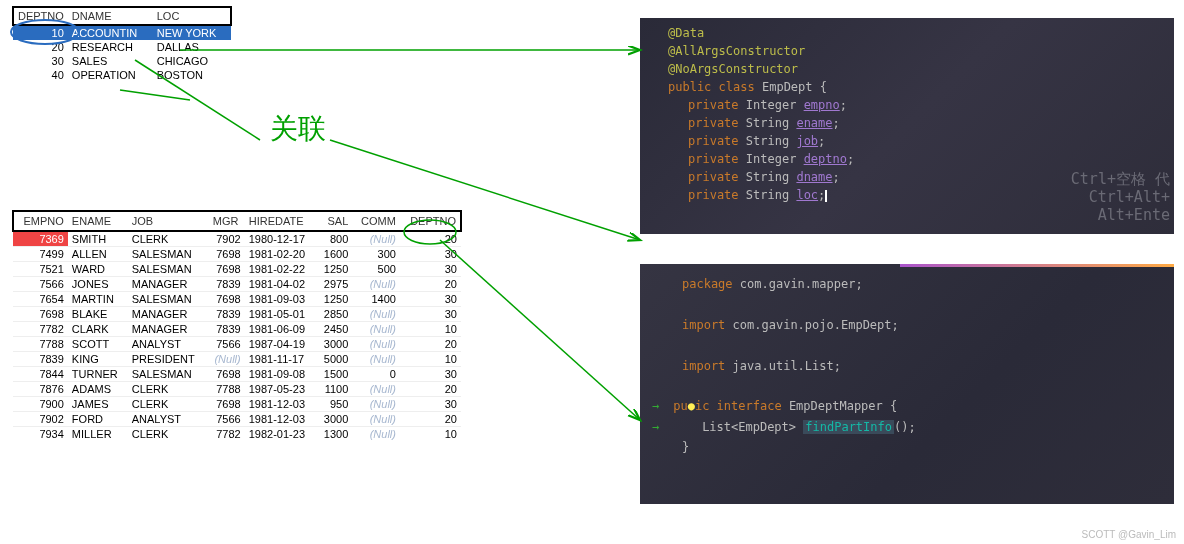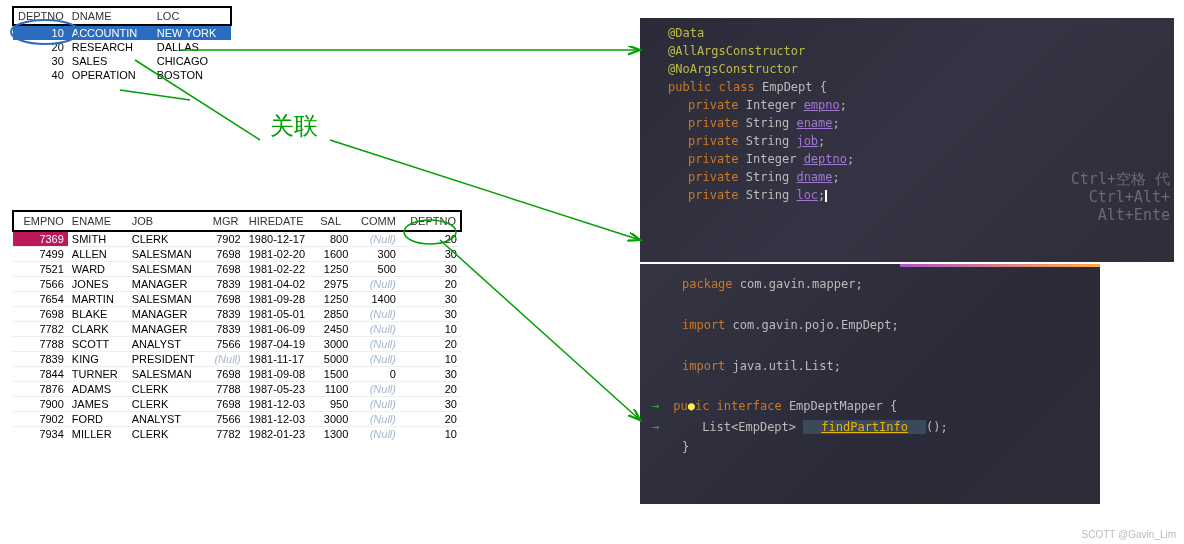--- a/index.html
+++ b/index.html
@@ -11,27 +11,27 @@
   .dept-table td { font-size: 11px; padding: 1px 4px; color: #000; }
   .dept-table .num-col { text-align: right; width: 40px; }
   .dept-row-selected { background: #2a6cbf; color: #fff !important; }
   .dept-row-selected td { color: #fff; }
   
   .emp-table { position: absolute; left: 12px; top: 210px; width: 450px; border-collapse: collapse; background: #fff; }
   .emp-table thead { border: 2px solid #000; }
   .emp-table th { text-align: left; font-weight: normal; color: #333; font-size: 11px; padding: 3px 4px; border-top: 1px solid #ddd; }
   .emp-table td { font-size: 11px; padding: 1px 4px; color: #000; border-top: 1px solid #eee; }
   .emp-table .num { text-align: right; }
-  .emp-row-selected td.first { background: #be185d; color: #fff; }
+  .emp-row-selected td.first { background: #ef4444; color: #fff; }
   .null-val { color: #a8b8d0; font-style: italic; }
   
-  .annotation-label { position: absolute; left: 270px; top: 110px; color: #00a000; font-size: 24px; font-weight: 400; }
-  
-  .code-box1 { position: absolute; left: 640px; top: 18px; width: 534px; height: 244px; background: #2a2a38; background-image: linear-gradient(135deg, #2a2a38 0%, #363444 50%, #2e2d3a 100%); color: #ccc; font-family: Consolas, monospace; font-size: 12px; padding: 6px 10px; line-height: 1.5; overflow: hidden; }
-  .code-box2 { position: absolute; left: 640px; top: 264px; width: 460px; height: 240px; background: #2a2a38; background-image: linear-gradient(135deg, #353442 0%, #2a2a38 60%, #2e2d3a 100%); color: #ccc; font-family: Consolas, monospace; font-size: 12px; padding: 10px 10px; line-height: 1.7; overflow: hidden; position: absolute; }
+  .annotation-label { position: absolute; left: 270px; top: 110px; color: #00a000; font-size: 28px; font-weight: 400; }
+  
+  .code-box1 { position: absolute; left: 640px; top: 18px; width: 534px; height: 216px; background: #2a2a38; background-image: linear-gradient(135deg, #2a2a38 0%, #363444 50%, #2e2d3a 100%); color: #ccc; font-family: Consolas, monospace; font-size: 12px; padding: 6px 10px; line-height: 1.5; overflow: hidden; }
+  .code-box2 { position: absolute; left: 640px; top: 264px; width: 534px; height: 240px; background: #2a2a38; background-image: linear-gradient(135deg, #353442 0%, #2a2a38 60%, #2e2d3a 100%); color: #ccc; font-family: Consolas, monospace; font-size: 12px; padding: 10px 10px; line-height: 1.7; overflow: hidden; position: absolute; }
   .code-box2::before { content:""; position:absolute; top:0; left: 260px; right:0; height:3px; background: linear-gradient(90deg, #aa55cc, #ffaa44); }
   .kw { color: #c97a2a; }
   .name { color: #a078d0; text-decoration: underline; }
   .ann { color: #bdbd4a; }
   .plain { color: #bbb; text-align: right; }
   .gutter-arrow { color: #33aa33; margin-left: 2px; display:inline-block; width: 14px; }
   .gutter-space { display:inline-block; width: 14px; }
   .indent1 { padding-left: 38px; }
   .indent0 { padding-left: 18px; }
   .cursor { border-left: 2px solid #fff; display:inline-block; height: 12px; vertical-align: middle; }
@@ -78,21 +78,21 @@
 </table>
 
 <table class="emp-table">
   <thead>
     <tr id="emp-headrow">
         <th style="text-align: right;">EMPNO</th>
         <th>ENAME</th>
         <th>JOB</th>
         <th style="text-align: center;">MGR</th>
         <th>HIREDATE</th>
-        <th style="text-align: left;">SAL</th>
+        <th style="text-align: right;">SAL</th>
         <th style="text-align: right;">COMM</th>
         <th style="text-align: right;">DEPTNO</th>
       </tr>
   </thead>
   <tbody id="emp-body">
       <tr class="emp-row-selected">
         <td class="num first">7369</td>
         <td>SMITH</td>
         <td>CLERK</td>
         <td class="num">7902</td>
@@ -129,21 +129,21 @@
         <td>1981-04-02</td>
         <td class="num">2975</td>
         <td class="num"><span class="null-val">(Null)</span></td>
         <td class="num">20</td>
       </tr>
       <tr>
         <td class="num first">7654</td>
         <td>MARTIN</td>
         <td>SALESMAN</td>
         <td class="num">7698</td>
-        <td>1981-09-28</td>
+        <td>1981-09-03</td>
         <td class="num">1250</td>
         <td class="num">1400</td>
         <td class="num">30</td>
       </tr>
       <tr>
         <td class="num first">7698</td>
         <td>BLAKE</td>
         <td>MANAGER</td>
         <td class="num">7839</td>
         <td>1981-05-01</td>
@@ -256,21 +256,21 @@
 
 <div class="code-box2">
   <div id="code2-lines">
       <div class="indent0"><span class="gutter-space"></span><span class="kw">package</span> <span class="plain">com.gavin.mapper;</span></div>
       <div class="">&nbsp;</div>
       <div class="indent0"><span class="gutter-space"></span><span class="kw">import</span> <span class="plain">com.gavin.pojo.EmpDept;</span></div>
       <div class="">&nbsp;</div>
       <div class="indent0"><span class="gutter-space"></span><span class="kw">import</span> <span class="plain">java.util.List;</span></div>
       <div class="">&nbsp;</div>
       <div class=""><span class="gutter-arrow">→</span> <span class="kw">pu</span><span style="color:#ffee55;">●</span><span class="kw">ic</span> <span class="kw">interface</span> <span class="plain">EmpDeptMapper</span> <span class="plain">{</span></div>
-      <div class=""><span class="gutter-arrow">→</span> &nbsp;&nbsp;&nbsp;&nbsp;<span class="plain">List&lt;EmpDept&gt;</span> <span style="background:#3a4a5a;color:#eab308;padding:0 18px;text-decoration:underline;">findPartInfo</span><span class="plain">();</span></div>
+      <div class=""><span class="gutter-arrow">→</span> &nbsp;&nbsp;&nbsp;&nbsp;<span class="plain">List&lt;EmpDept&gt;</span> <span style="background:#3a4a5a;color:#14b8a6;padding:0 2px;">findPartInfo</span><span class="plain">();</span></div>
       <div class="indent0"><span class="gutter-space"></span><span class="plain">}</span></div>
     </div>
 </div>
 
 <svg class="overlay">
   <ellipse cx="45" cy="32" rx="34" ry="12" fill="none" stroke="#2a6cbf" stroke-width="2"></ellipse>
   <ellipse cx="430" cy="232" rx="26" ry="12" fill="none" stroke="#00a000" stroke-width="1.5"></ellipse>
   <path d="M 180 50 L 640 50" stroke="#00a000" stroke-width="1.5" fill="none" marker-end="url(#ah)"></path>
   <path d="M 135 60 L 260 140" stroke="#00a000" stroke-width="1.5" fill="none"></path>
   <path d="M 120 90 L 190 100" stroke="#00a000" stroke-width="1.5" fill="none"></path>

